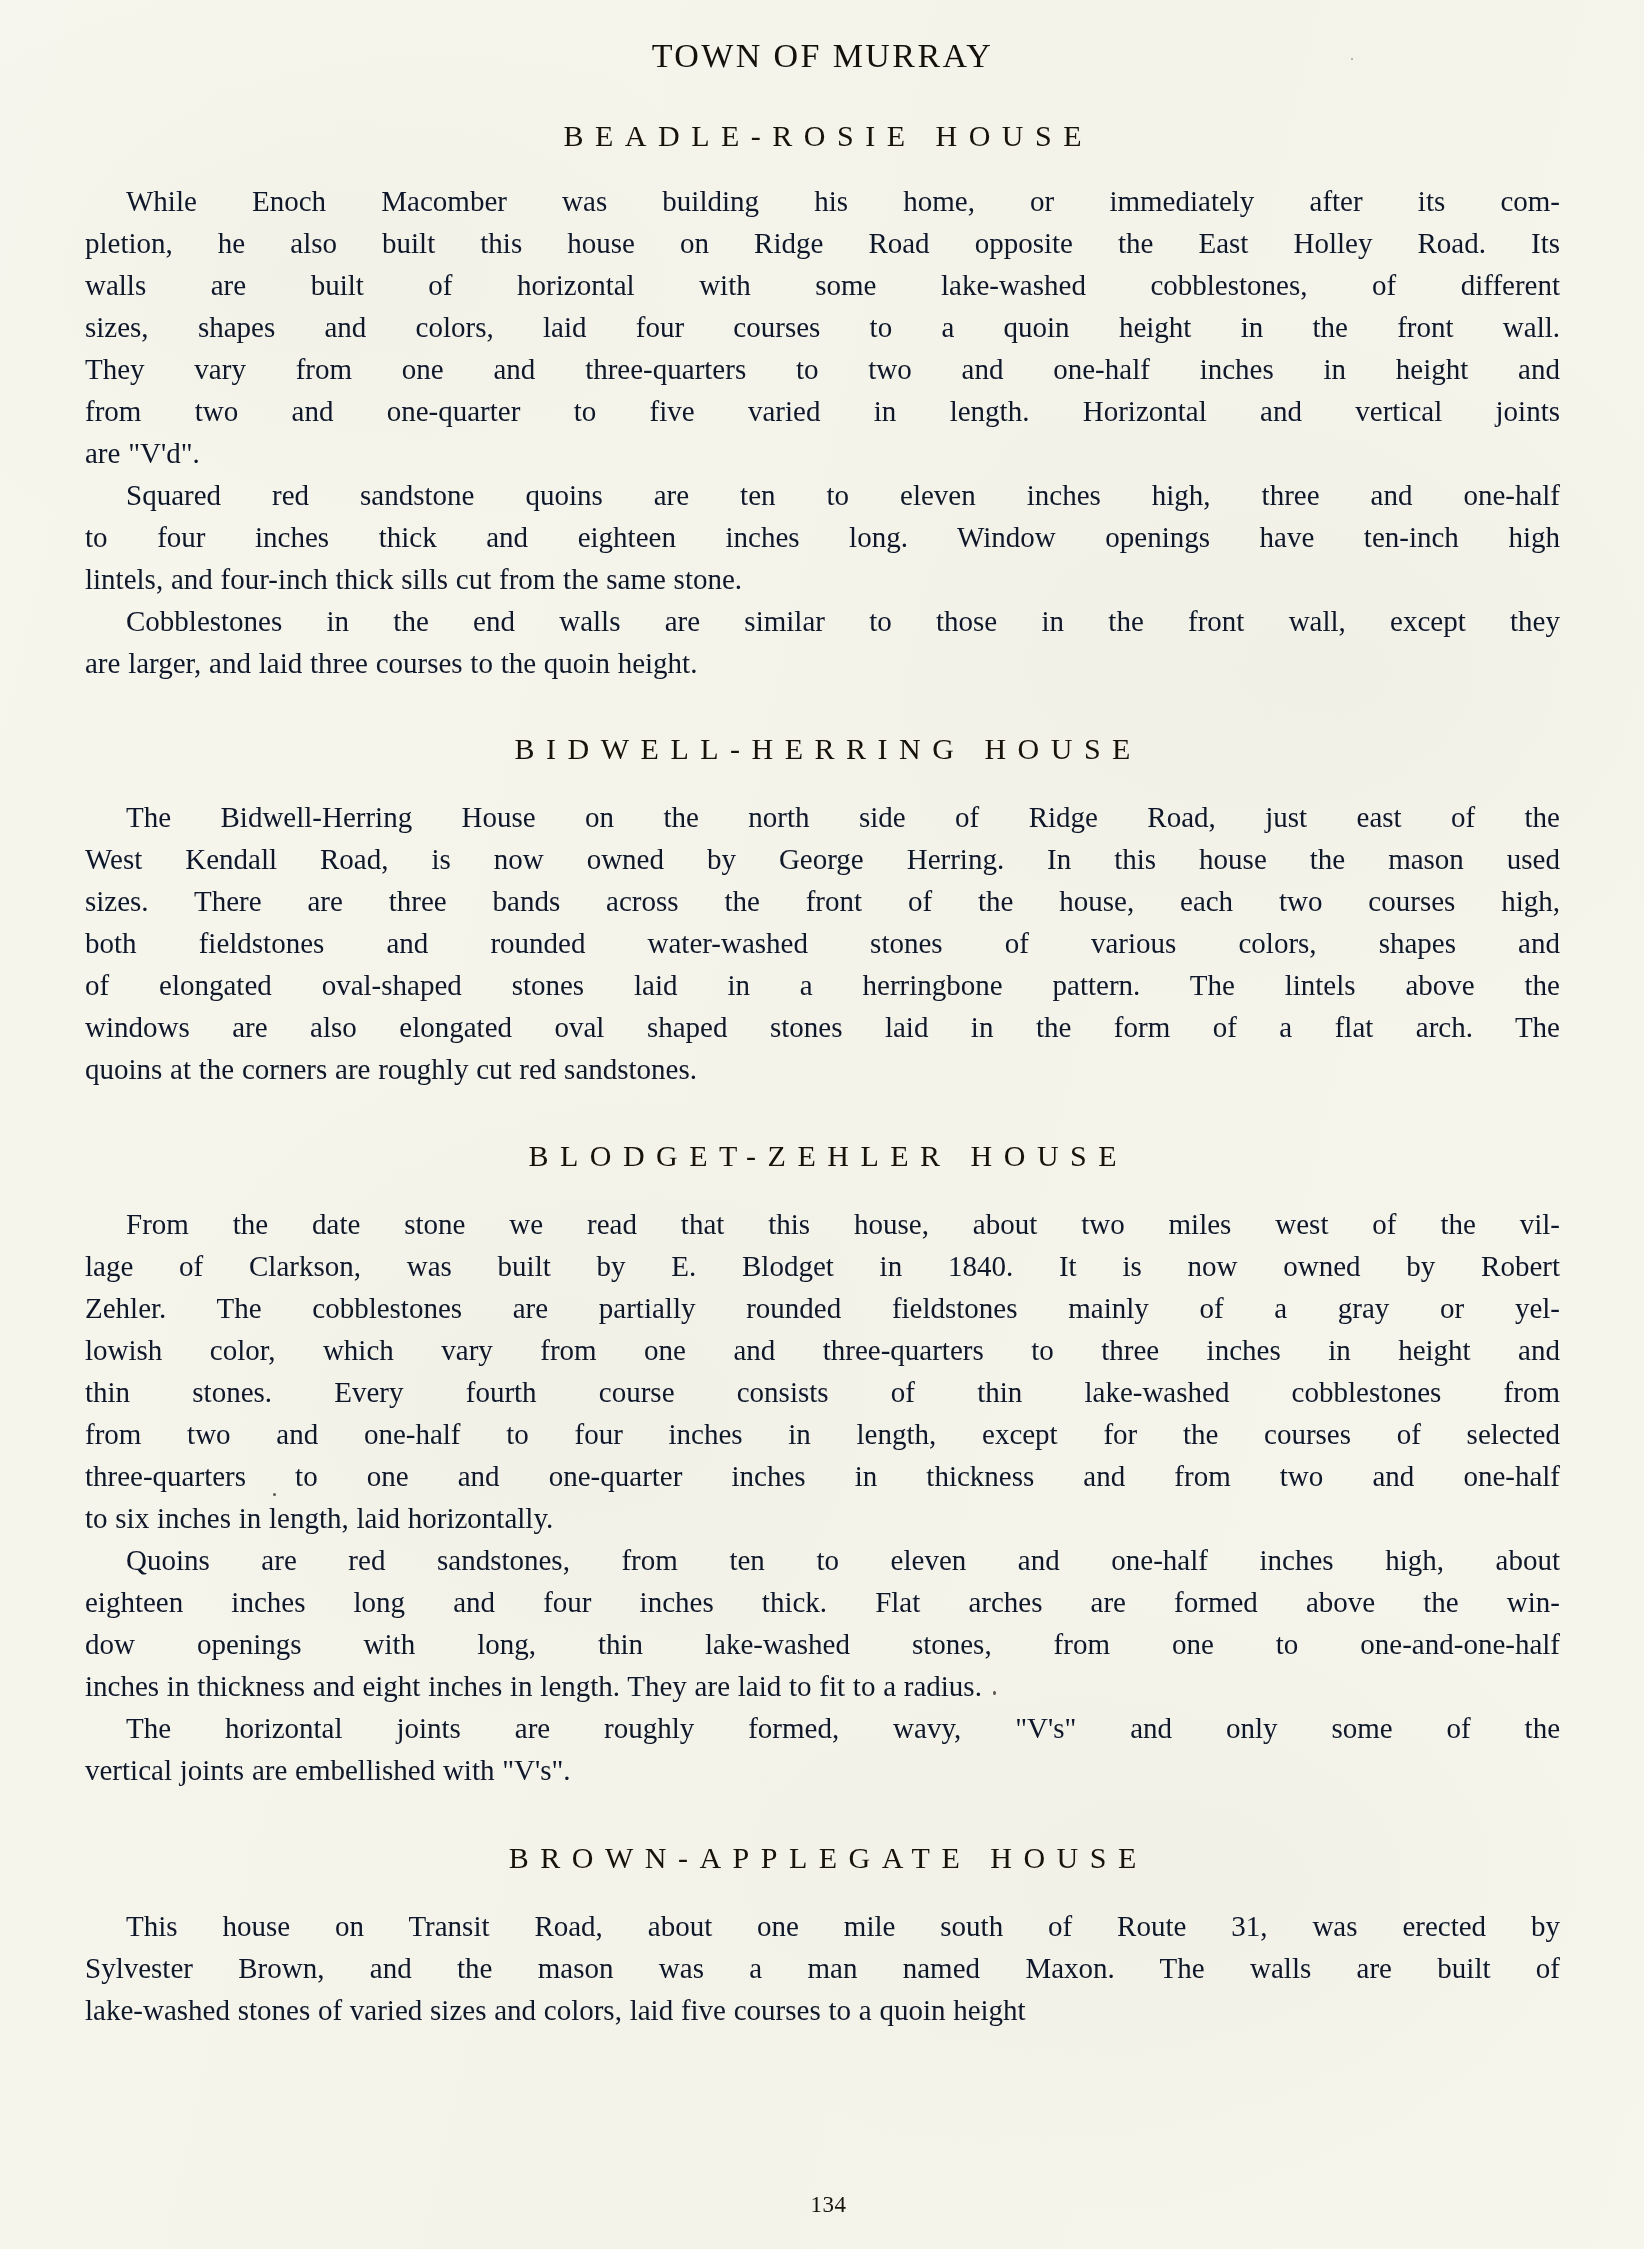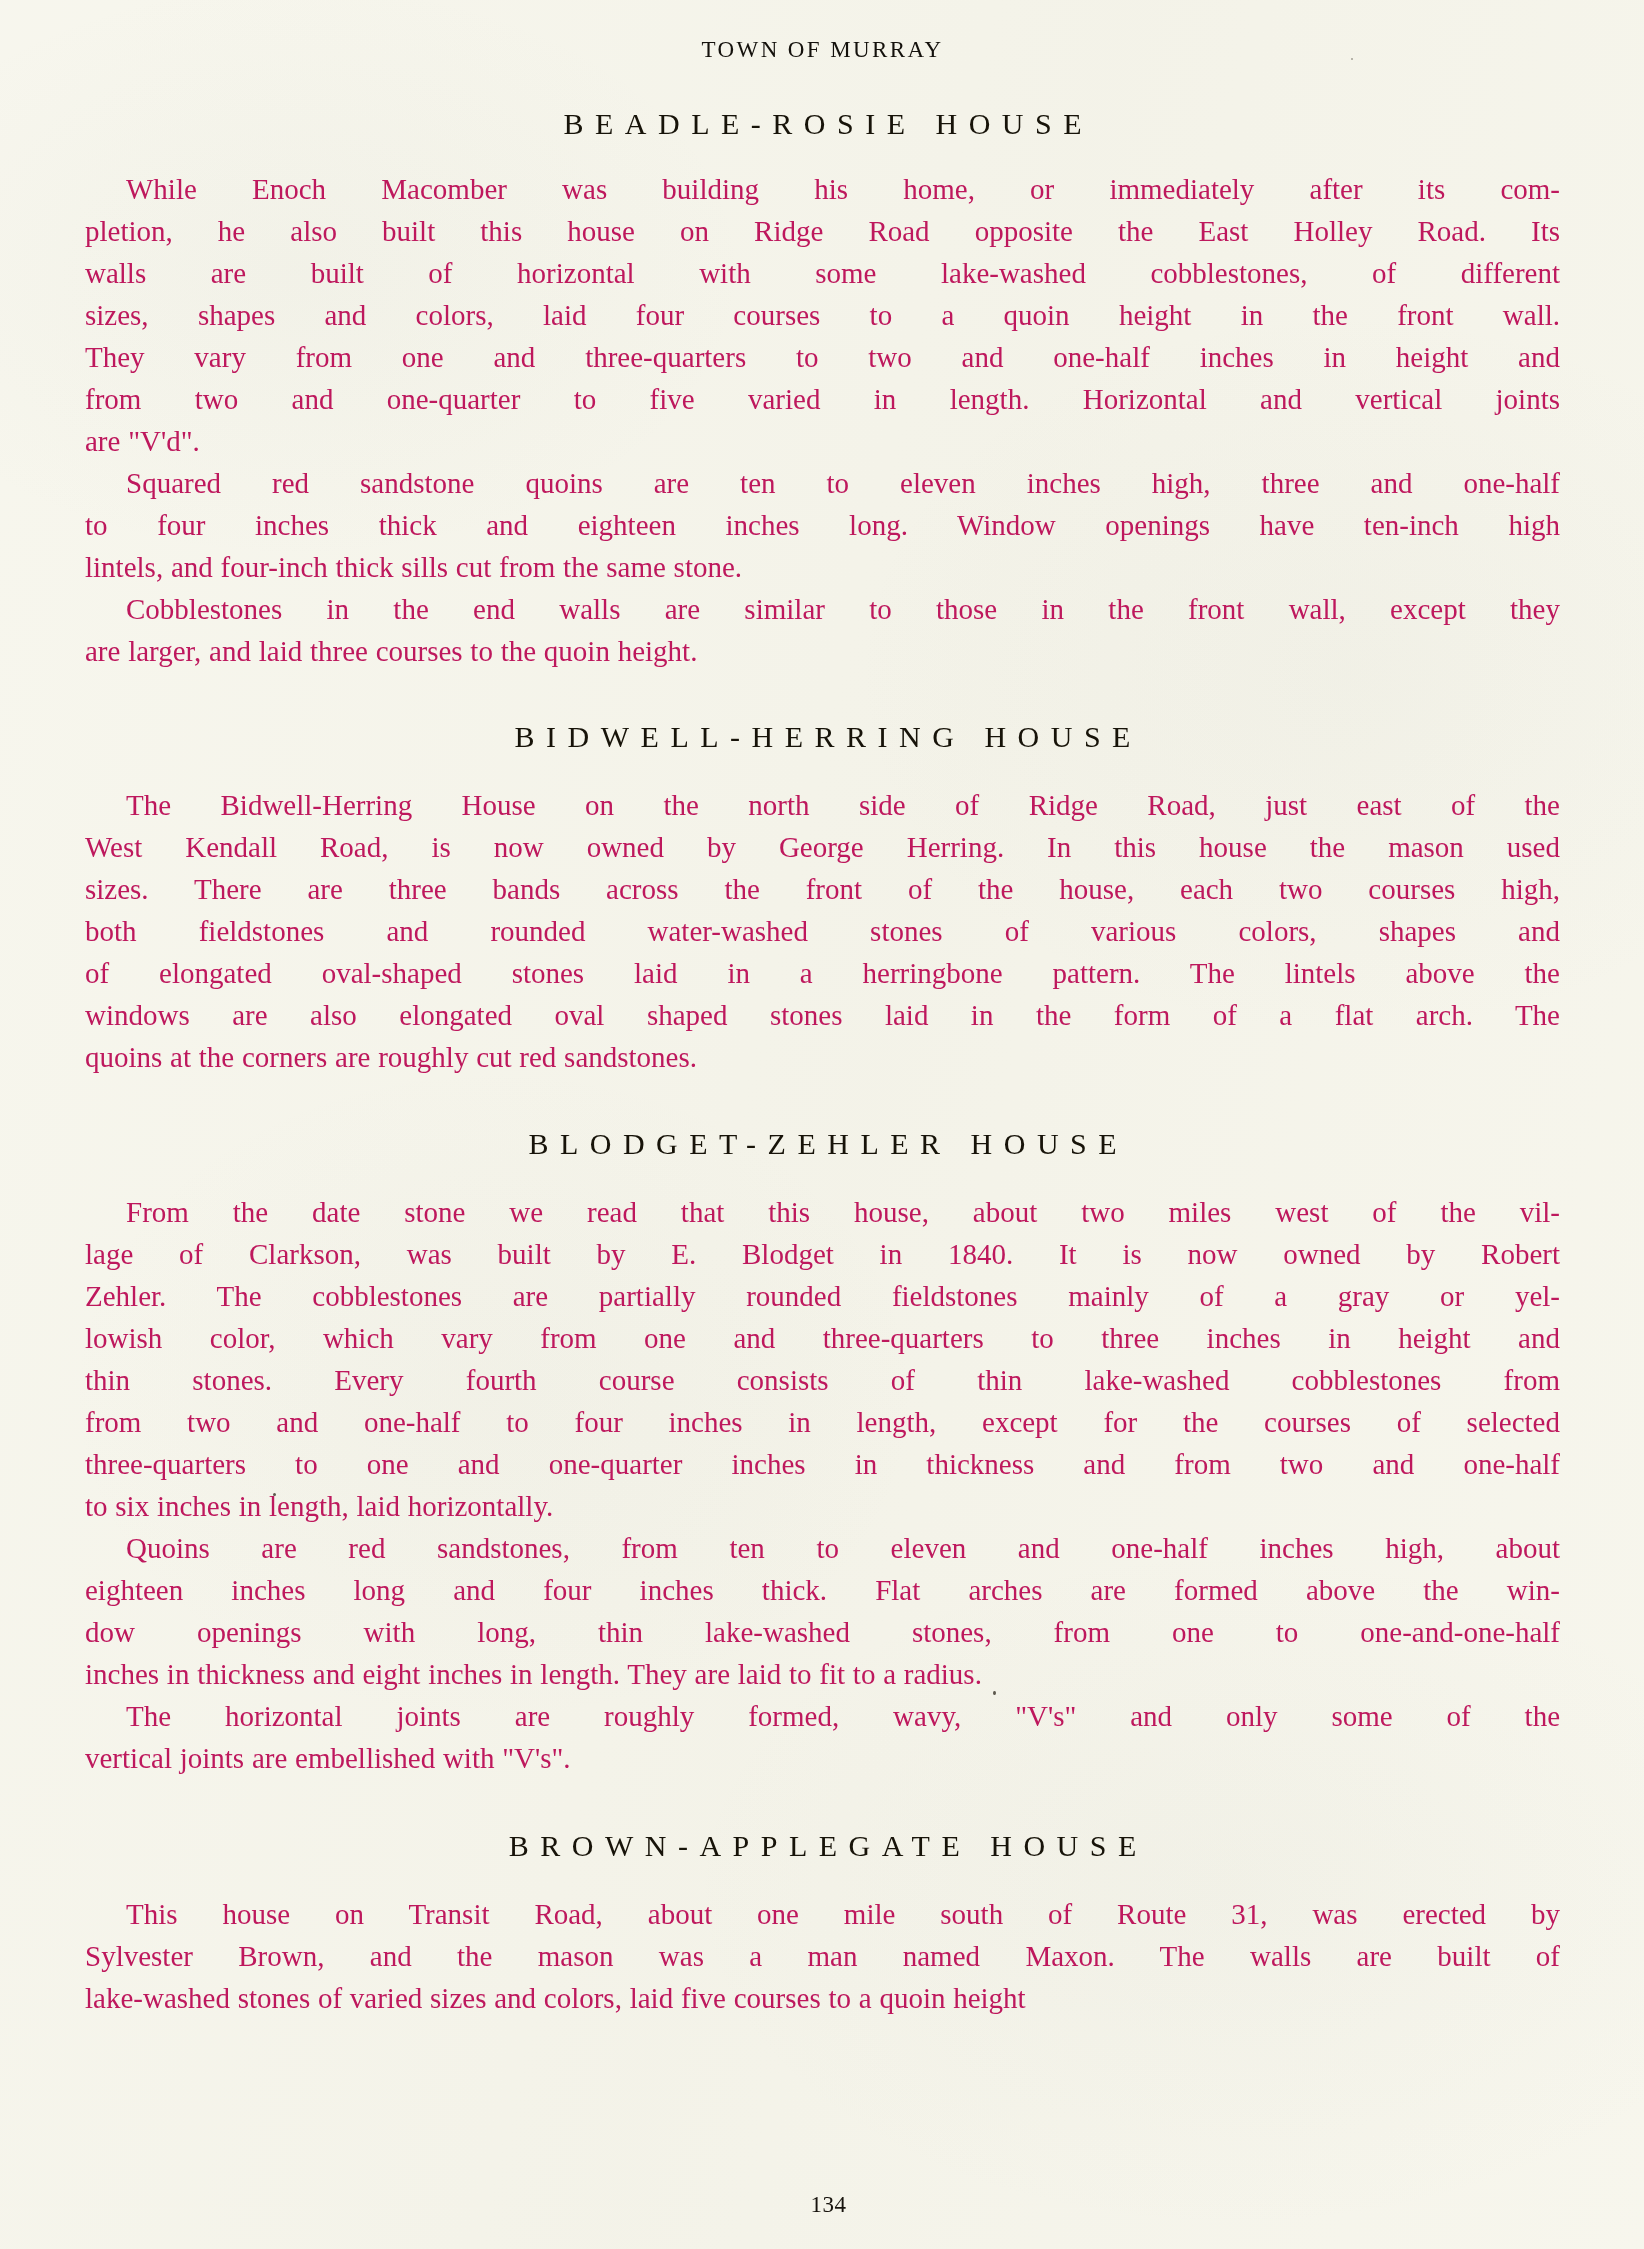--- a/index.html
+++ b/index.html
@@ -37,21 +37,21 @@
   .sheet {
     position: relative;
     z-index: 2;
     padding: 0 85px;
     box-sizing: border-box;
   }
 
   
   .running-head {
     text-align: center;
-    font-size: 23px;
+    font-size: 34px;
     letter-spacing: 2.4px;
     padding-top: 37px;
     color: #14110c;
     white-space: pre;
   }
 
   
   .section-heading {
     text-align: center;
     font-size: 30px;
@@ -70,21 +70,21 @@
   .body-block { margin-top: 27px; }
   .body-block.tight { margin-top: 30px; }
 
   p.para {
     margin: 0;
     font-size: 29px;
     line-height: 42px;
     text-align: justify;
     text-align-last: left;
     text-indent: 41px;
-    color: #be185d;
+    color: #0f172a;
     word-spacing: 0.5px;
     hyphens: none;
   }
 
   
   .jline {
     display: block;
     text-align: justify;
     text-align-last: justify;
     text-indent: 0;

